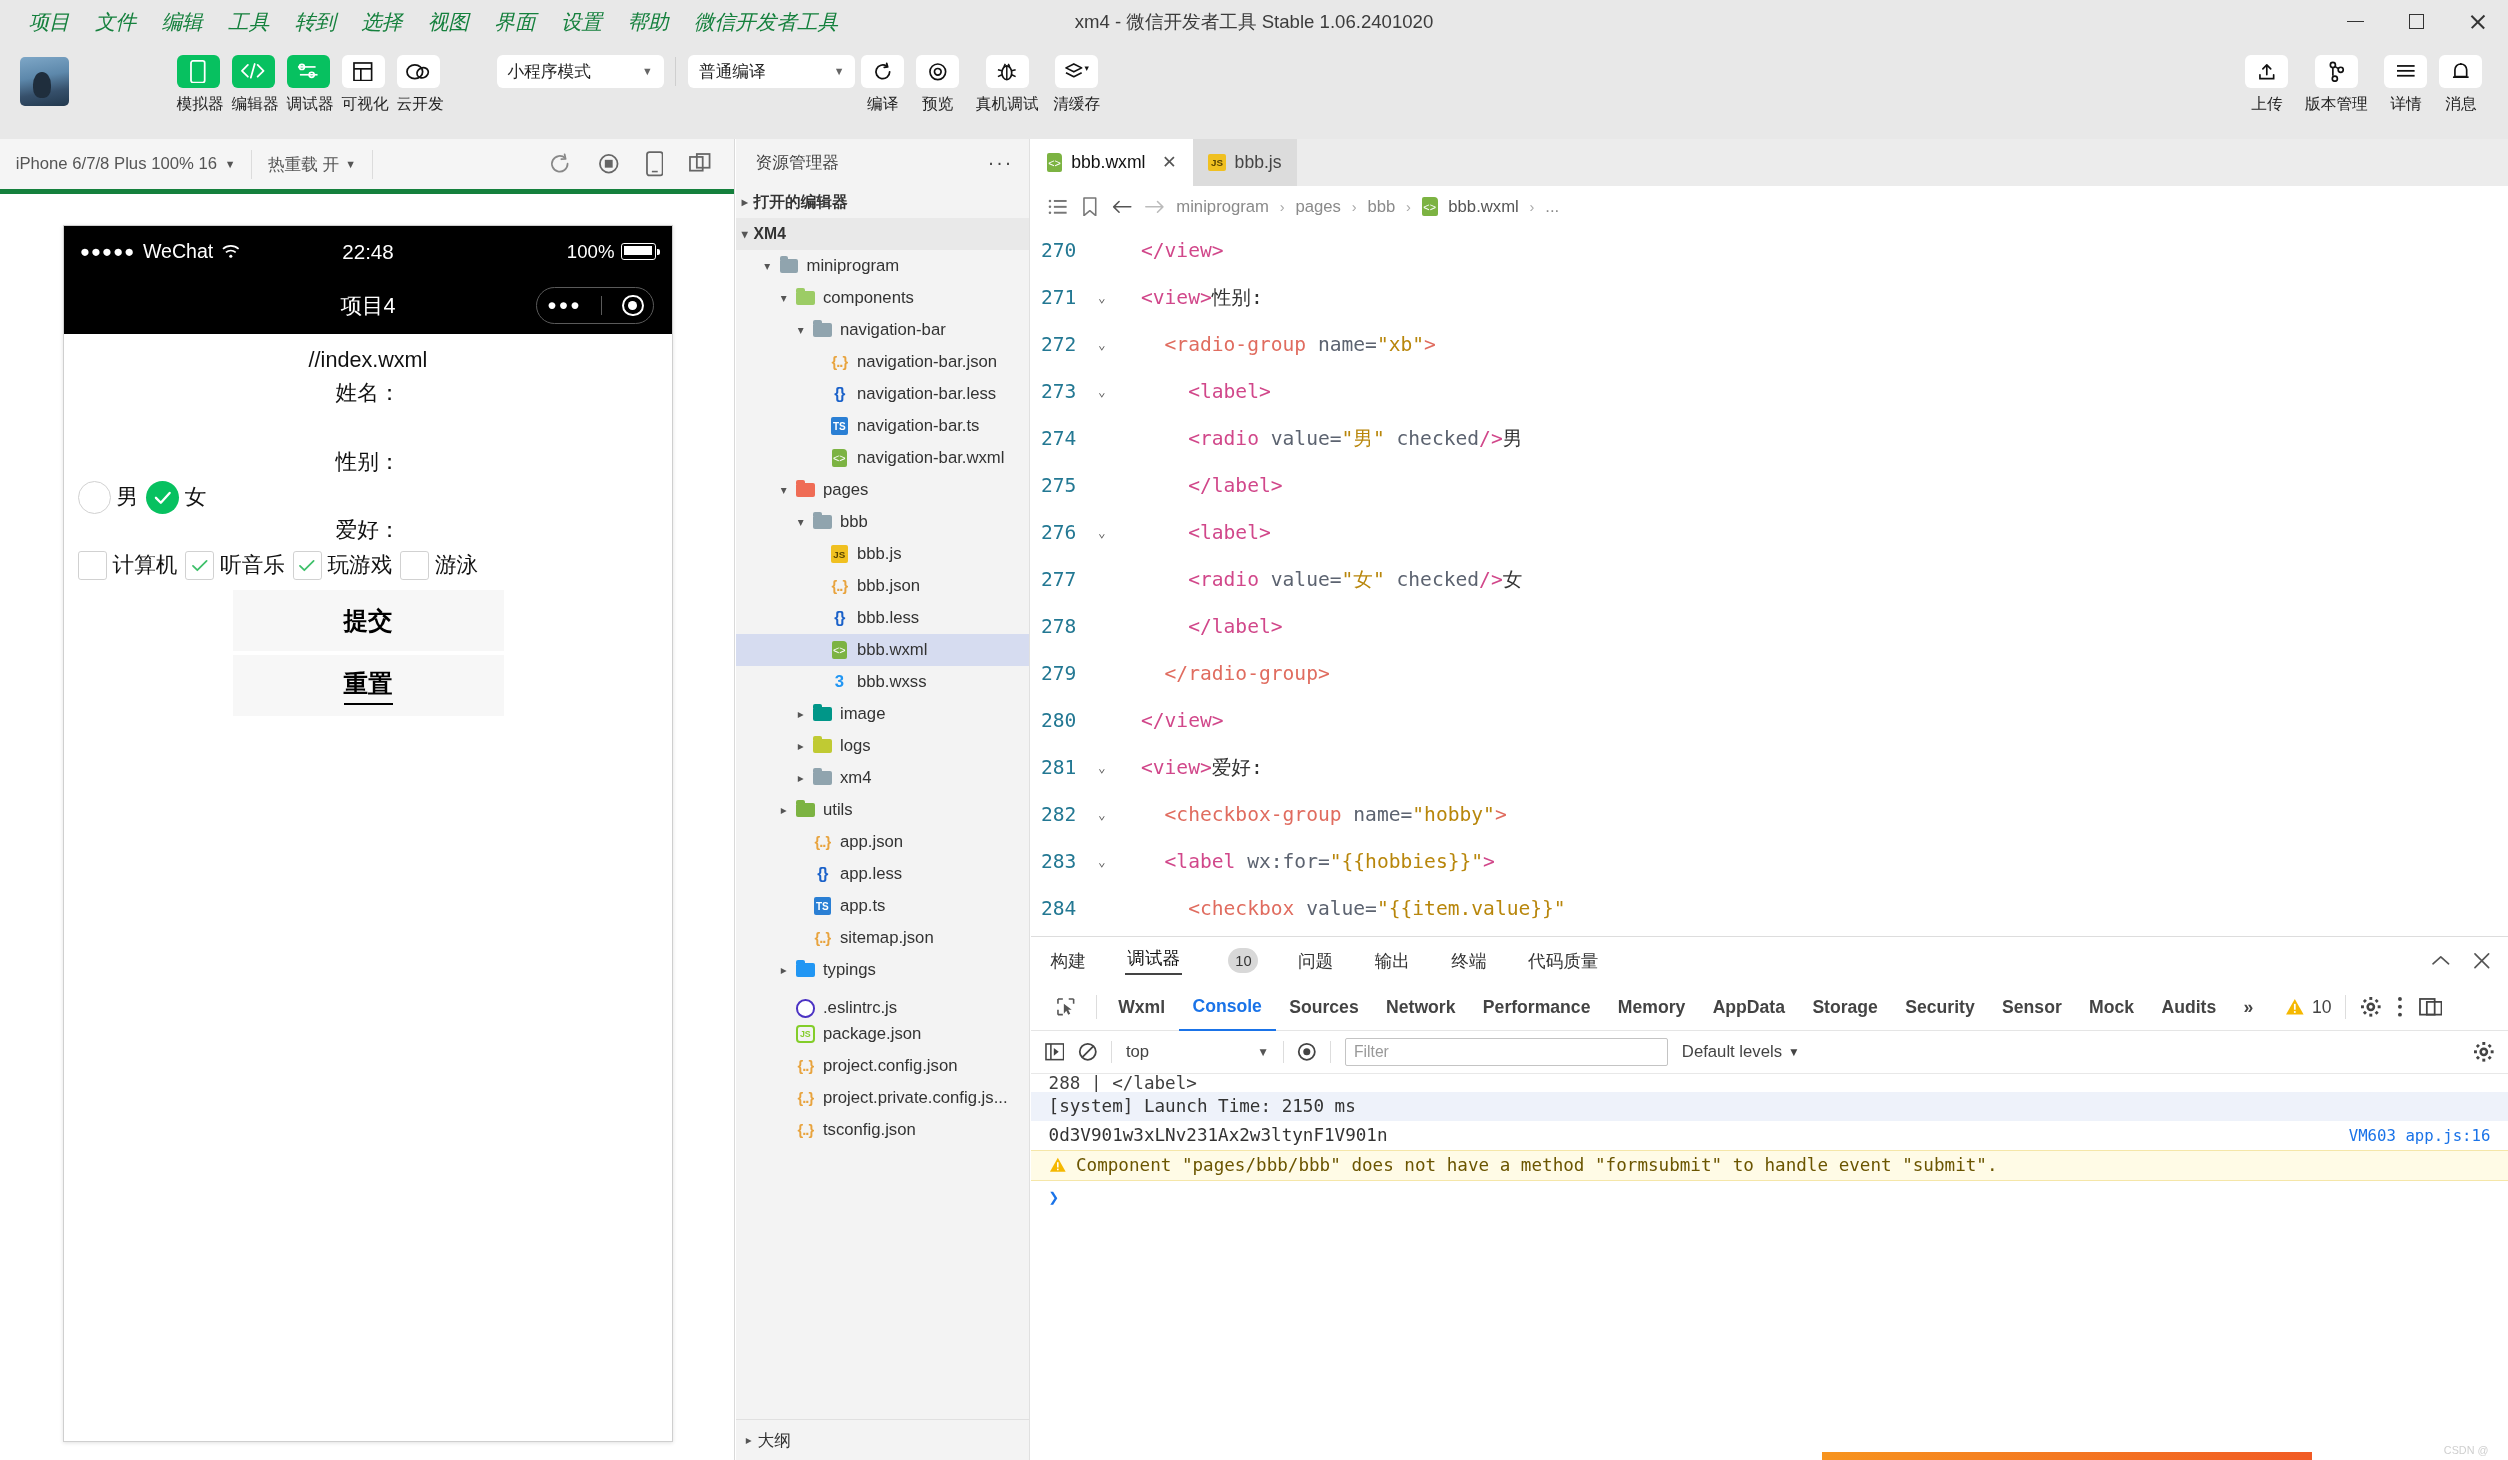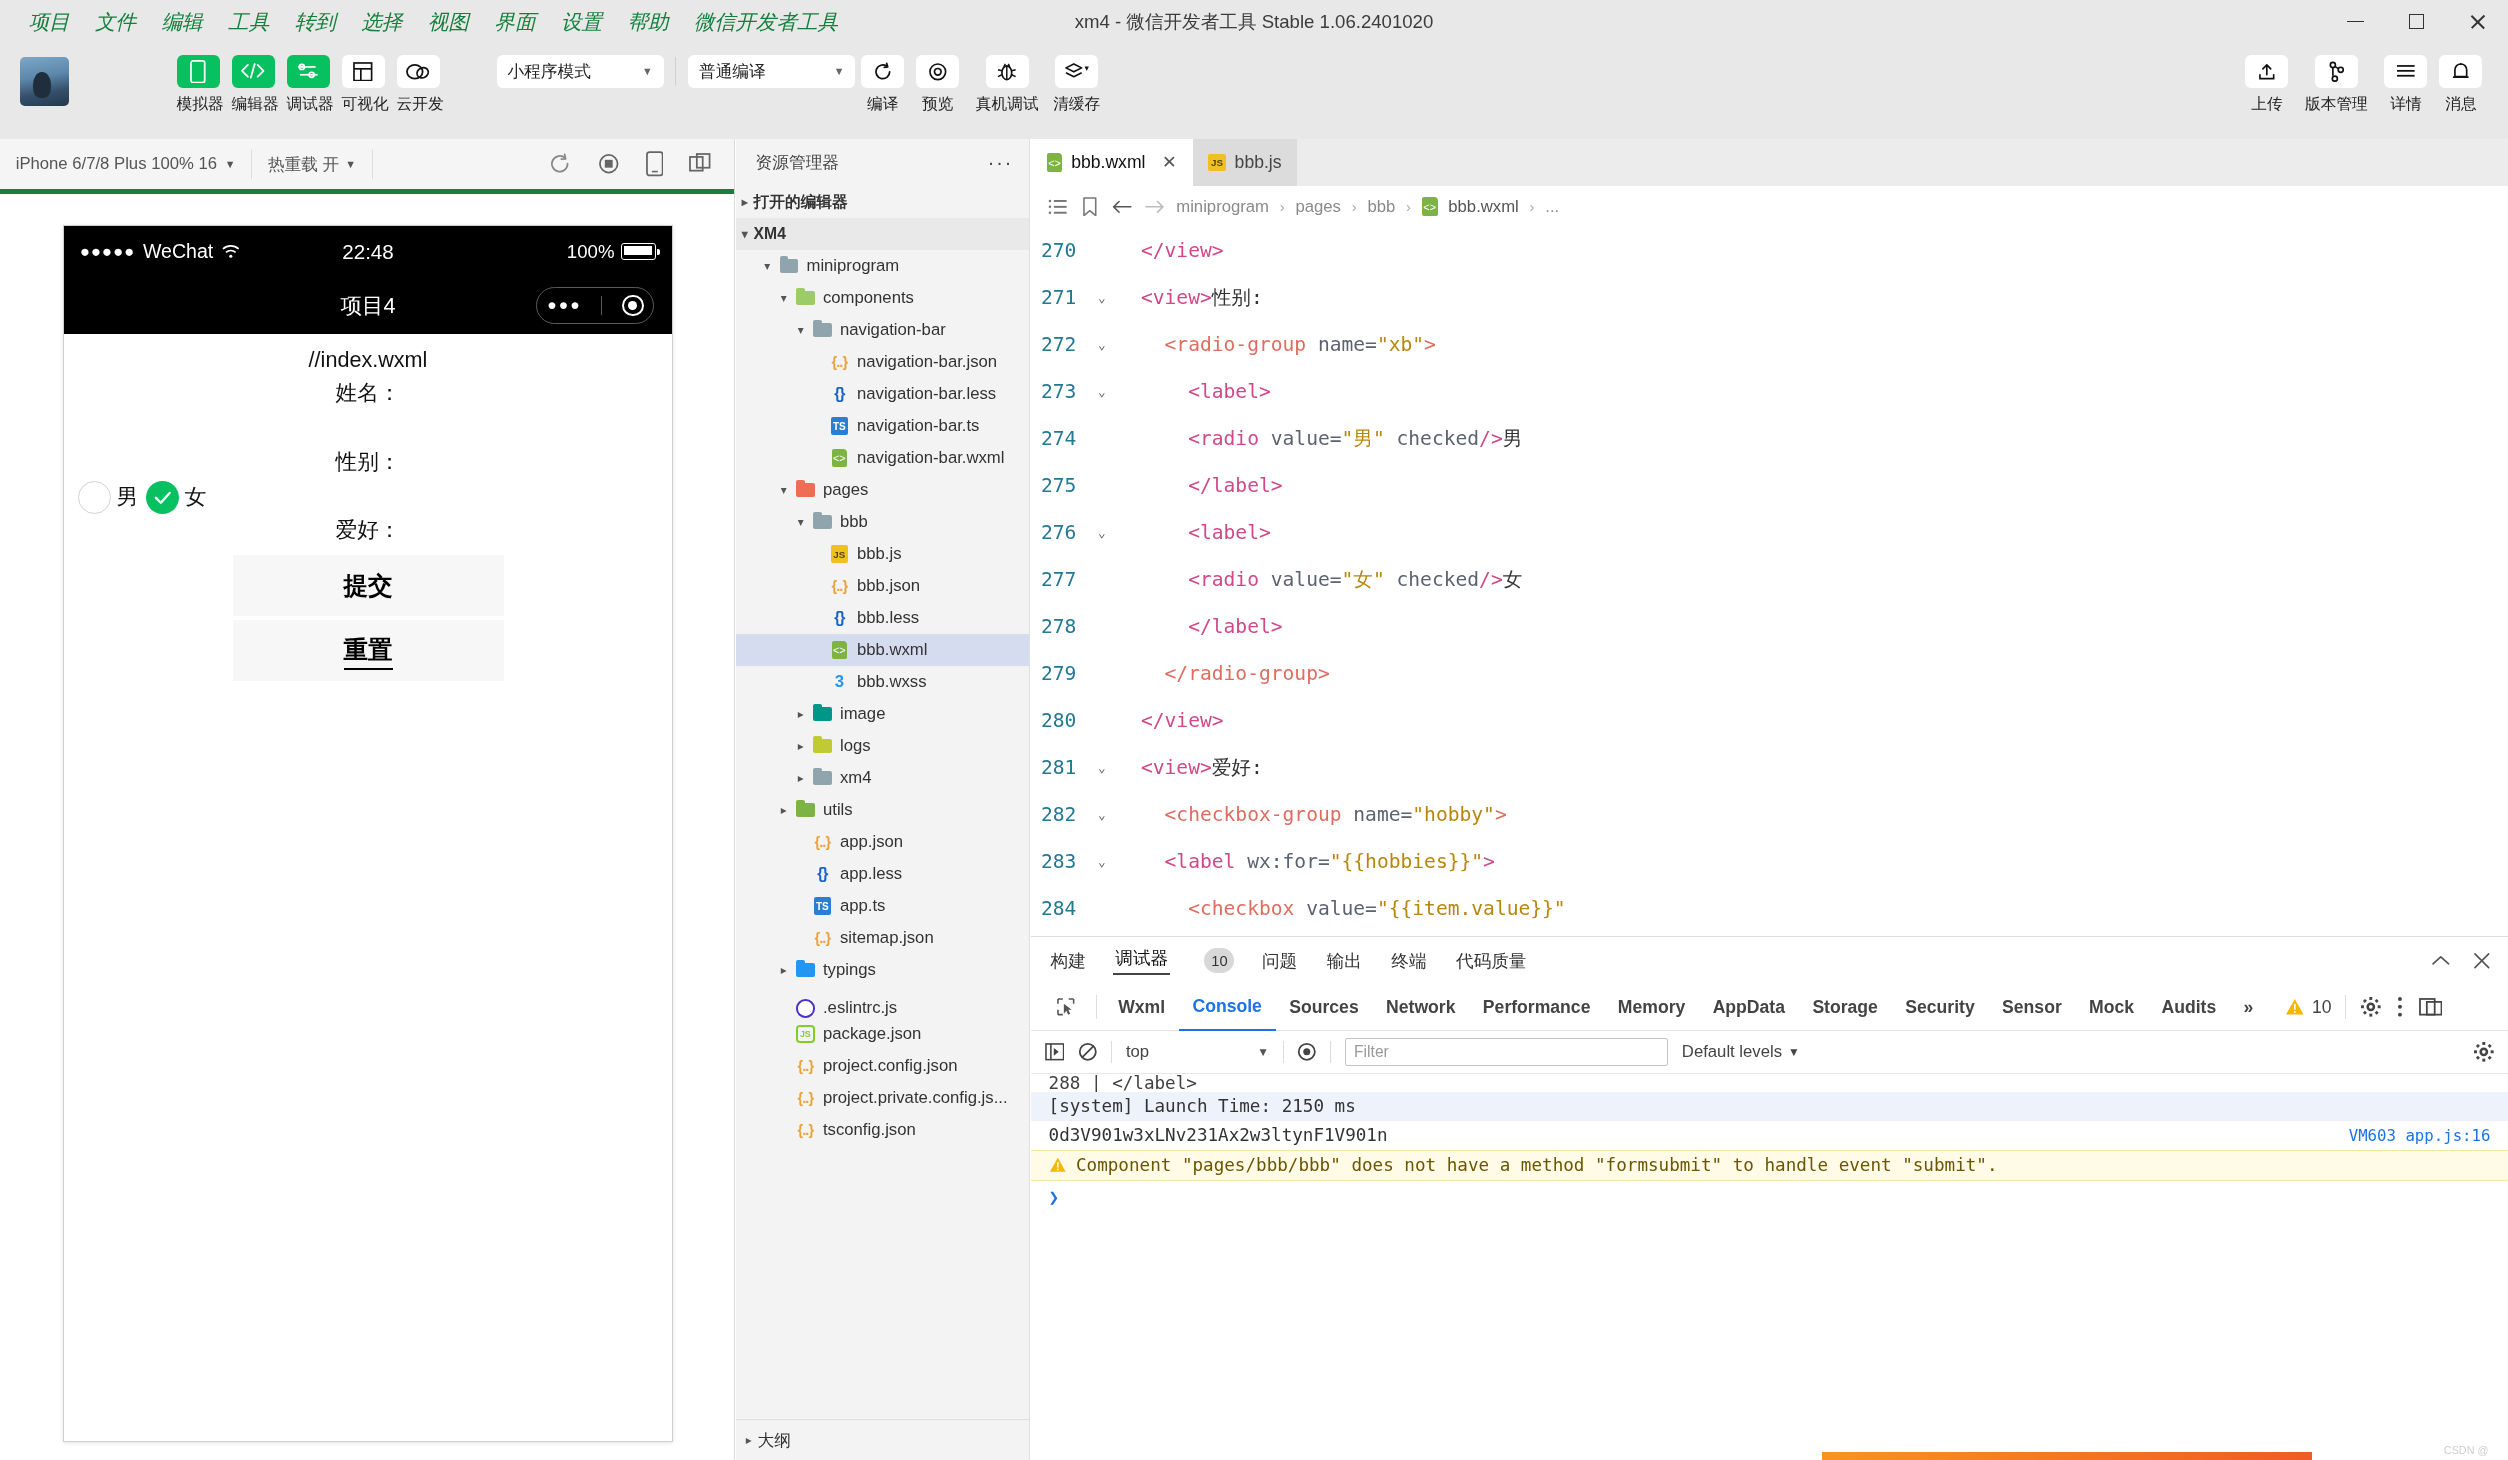--- a/index.html
+++ b/index.html
@@ -179,21 +179,21 @@
   .fold-ar { width:23.5px; color:#5a5a5a; font-size:12.7px; flex:none; text-align:center; }
   .ctxt { padding-left:3.9px; }
   .t-tag { color:#e06c5f; }
   .t-tag2 { color:#d1478a; }
   .t-attr { color:#5c6370; }
   .t-str { color:#b8860b; }
   .t-plain { color:#333; }
 
   
   .dev { position:absolute; left:0; bottom:0; right:0; height:524px; background:#fff; border-top:1px solid #ddd; }
-  .dev-top { height:47px; display:flex; align-items:center; padding:0 17.6px; font-size:17.6px; color:#333; position:relative; }
+  .dev-top { height:47px; display:flex; align-items:center; padding:0 17.6px; font-size:17.6px; color:#333; position:relative;gap:12px; }
   .dtab { margin-right:25.5px; position:relative; padding:0 2px; }
   .dtab.on { color:#111; border-bottom:2px solid #444; padding-bottom:2.9px; }
   .badge { display:inline-flex; align-items:center; justify-content:center; min-width:25.5px; height:25.5px; border-radius:12.7px; background:#d8d8d8; font-size:14.7px; color:#333; margin-left:8.8px; padding:0 6.9px; }
   .dev-ctrl { margin-left:auto; display:flex; align-items:center; gap:21.6px; }
   .dev-tabs2 { height:47px; display:flex; align-items:center; padding:0 13.7px; font-size:17.6px; color:#444; border-bottom:1px solid #e5e5e5; }
   .d2 { padding:0 13.7px; line-height:45px; white-space:nowrap;font-weight:bold; }
   .d2.on { color:#1a73e8; border-bottom:2px solid #1a73e8; }
   .conbar { height:43px; display:flex; align-items:center; gap:13.7px; padding:0 13.7px; border-bottom:1px solid #e8e8e8; font-size:16.7px; color:#444; }
   .filter-in { flex:0 0 auto; width:323px; height:27.4px; border:1px solid #c4c4c4; border-radius:2px; padding:0 7.8px; font-size:15.7px; color:#999; display:flex; align-items:center; background:#fff; }
   .conlog { font-family:"DejaVu Sans Mono","Liberation Mono",monospace; font-size:17.6px; }
@@ -472,20 +472,38 @@
             <span class="radio-o"></span>
             <span class="ph-lab">男</span>
             <span class="radio-c">
               <svg width="19.6" height="15.7" viewBox="0 0 20 16">
                   <path d="M3 8 L8 13 L17 3" fill="none" stroke="#fff" stroke-width="2.4" stroke-linecap="round" stroke-linejoin="round"></path>
                 </svg>
             </span>
             <span class="ph-lab">女</span>
           </div>
           <div>爱好：</div>
+          <div class="ph-row">
+            <span class="chk-o"></span>
+            <span class="ph-lab">计算机</span>
+            <span class="chk-c">
+              <svg width="17.6" height="13.7" viewBox="0 0 18 14">
+                  <path d="M2 7 L6.5 11.5 L16 2" fill="none" stroke="#3ec06a" stroke-width="1.8" stroke-linecap="round" stroke-linejoin="round"></path>
+                </svg>
+            </span>
+            <span class="ph-lab">听音乐</span>
+            <span class="chk-c">
+              <svg width="17.6" height="13.7" viewBox="0 0 18 14">
+                  <path d="M2 7 L6.5 11.5 L16 2" fill="none" stroke="#3ec06a" stroke-width="1.8" stroke-linecap="round" stroke-linejoin="round"></path>
+                </svg>
+            </span>
+            <span class="ph-lab">玩游戏</span>
+            <span class="chk-o"></span>
+            <span class="ph-lab">游泳</span>
+          </div>
           <div style="height:7.8px"></div>
           <div class="ph-btn">
             <span>提交</span>
           </div>
           <div class="ph-btn r">
             <span>重置</span>
           </div>
         </div>
       </div>
     </div>

